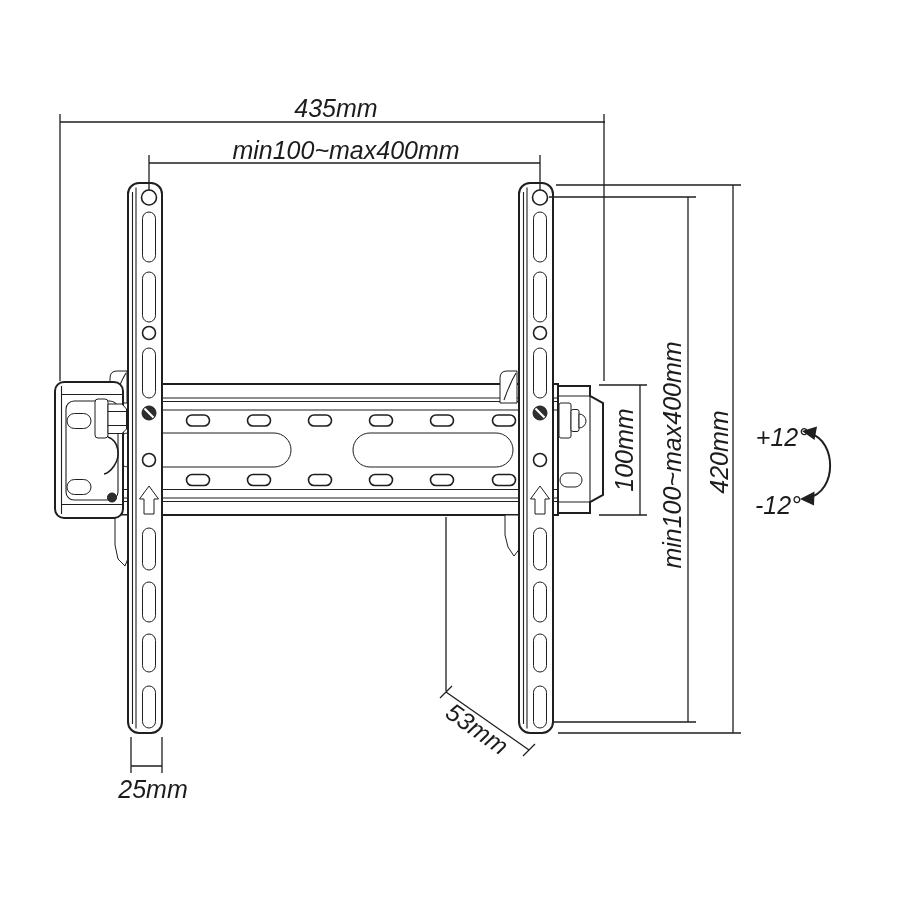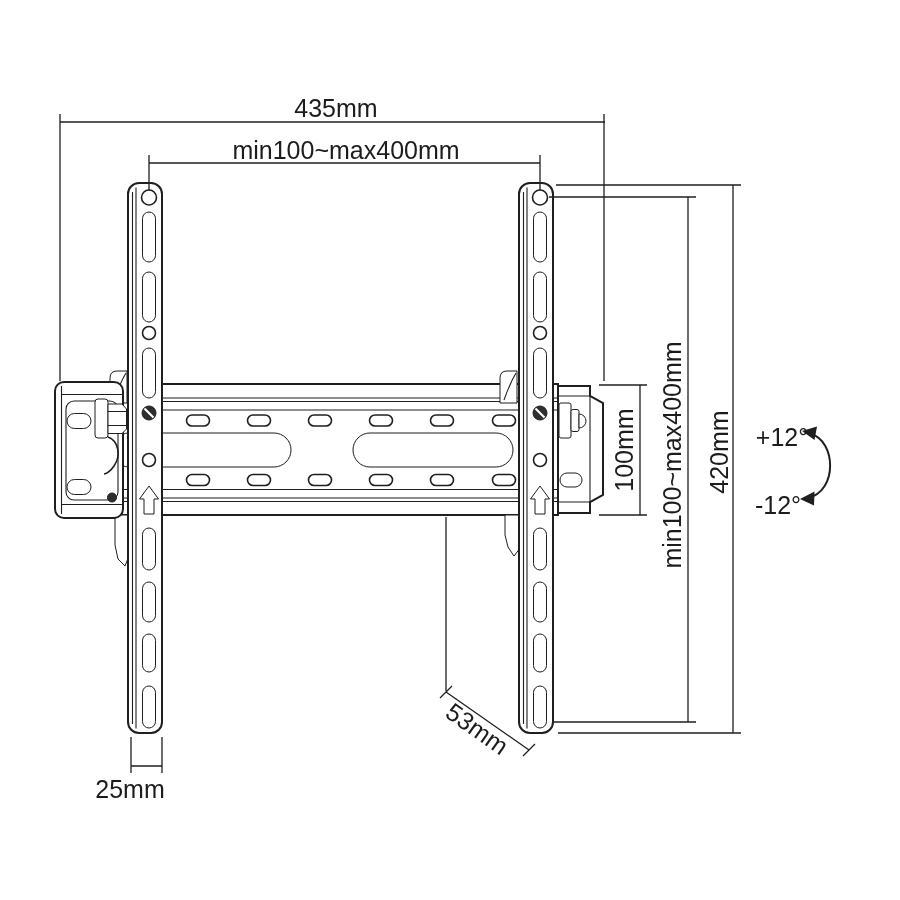--- a/index.html
+++ b/index.html
@@ -1,17 +1,17 @@
 <!DOCTYPE html>
 <html><head>
 <meta charset="utf-8">
 <style>
   html,body{margin:0;padding:0;background:#ffffff;}
   .canvas{position:relative;width:900px;height:900px;background:#ffffff;overflow:hidden;
-          font-family:"Liberation Sans",sans-serif;}
+          font-family:"Liberation Sans",sans-serif;font-style:italic;}
   svg{position:absolute;left:0;top:0;}
   svg *{vector-effect:none;}
   .ln{fill:none;stroke:#1f1f1f;stroke-width:1.6;}
   .s2{stroke-width:2;}
   .s1{stroke-width:1.1;}
   .fw{fill:#ffffff;stroke:#1f1f1f;}
   .dim{fill:none;stroke:#1f1f1f;stroke-width:1.3;}
   .dark{fill:#2e2e2e;stroke:#1f1f1f;stroke-width:1;}
   .wht{stroke:#ffffff;stroke-width:2.2;fill:none;}
   .solid{fill:#1f1f1f;stroke:none;}
@@ -142,21 +142,21 @@
 <div class="label" style="left:336px;top:108px;">435mm</div>
 
 <div class="label" style="left:346px;top:150px;">min100~max400mm</div>
 
 <div class="label rot-ccw" style="left:624px;top:450px;">100mm</div>
 
 <div class="label rot-ccw" style="left:672px;top:455px;">min100~max400mm</div>
 
 <div class="label rot-ccw" style="left:719px;top:452px;">420mm</div>
 
-<div class="label" style="left:130px;top:789px;">25mm</div>
+<div class="label" style="left:153px;top:789px;">25mm</div>
 
 <div class="label rot-diag" style="left:477px;top:729px;">53mm</div>
 
 <div class="label" style="left:782px;top:437px;">+12°</div>
 
 <div class="label" style="left:778px;top:496px;margin-top:9px;">-12°</div>
 
 </div>
 
 </body></html>

